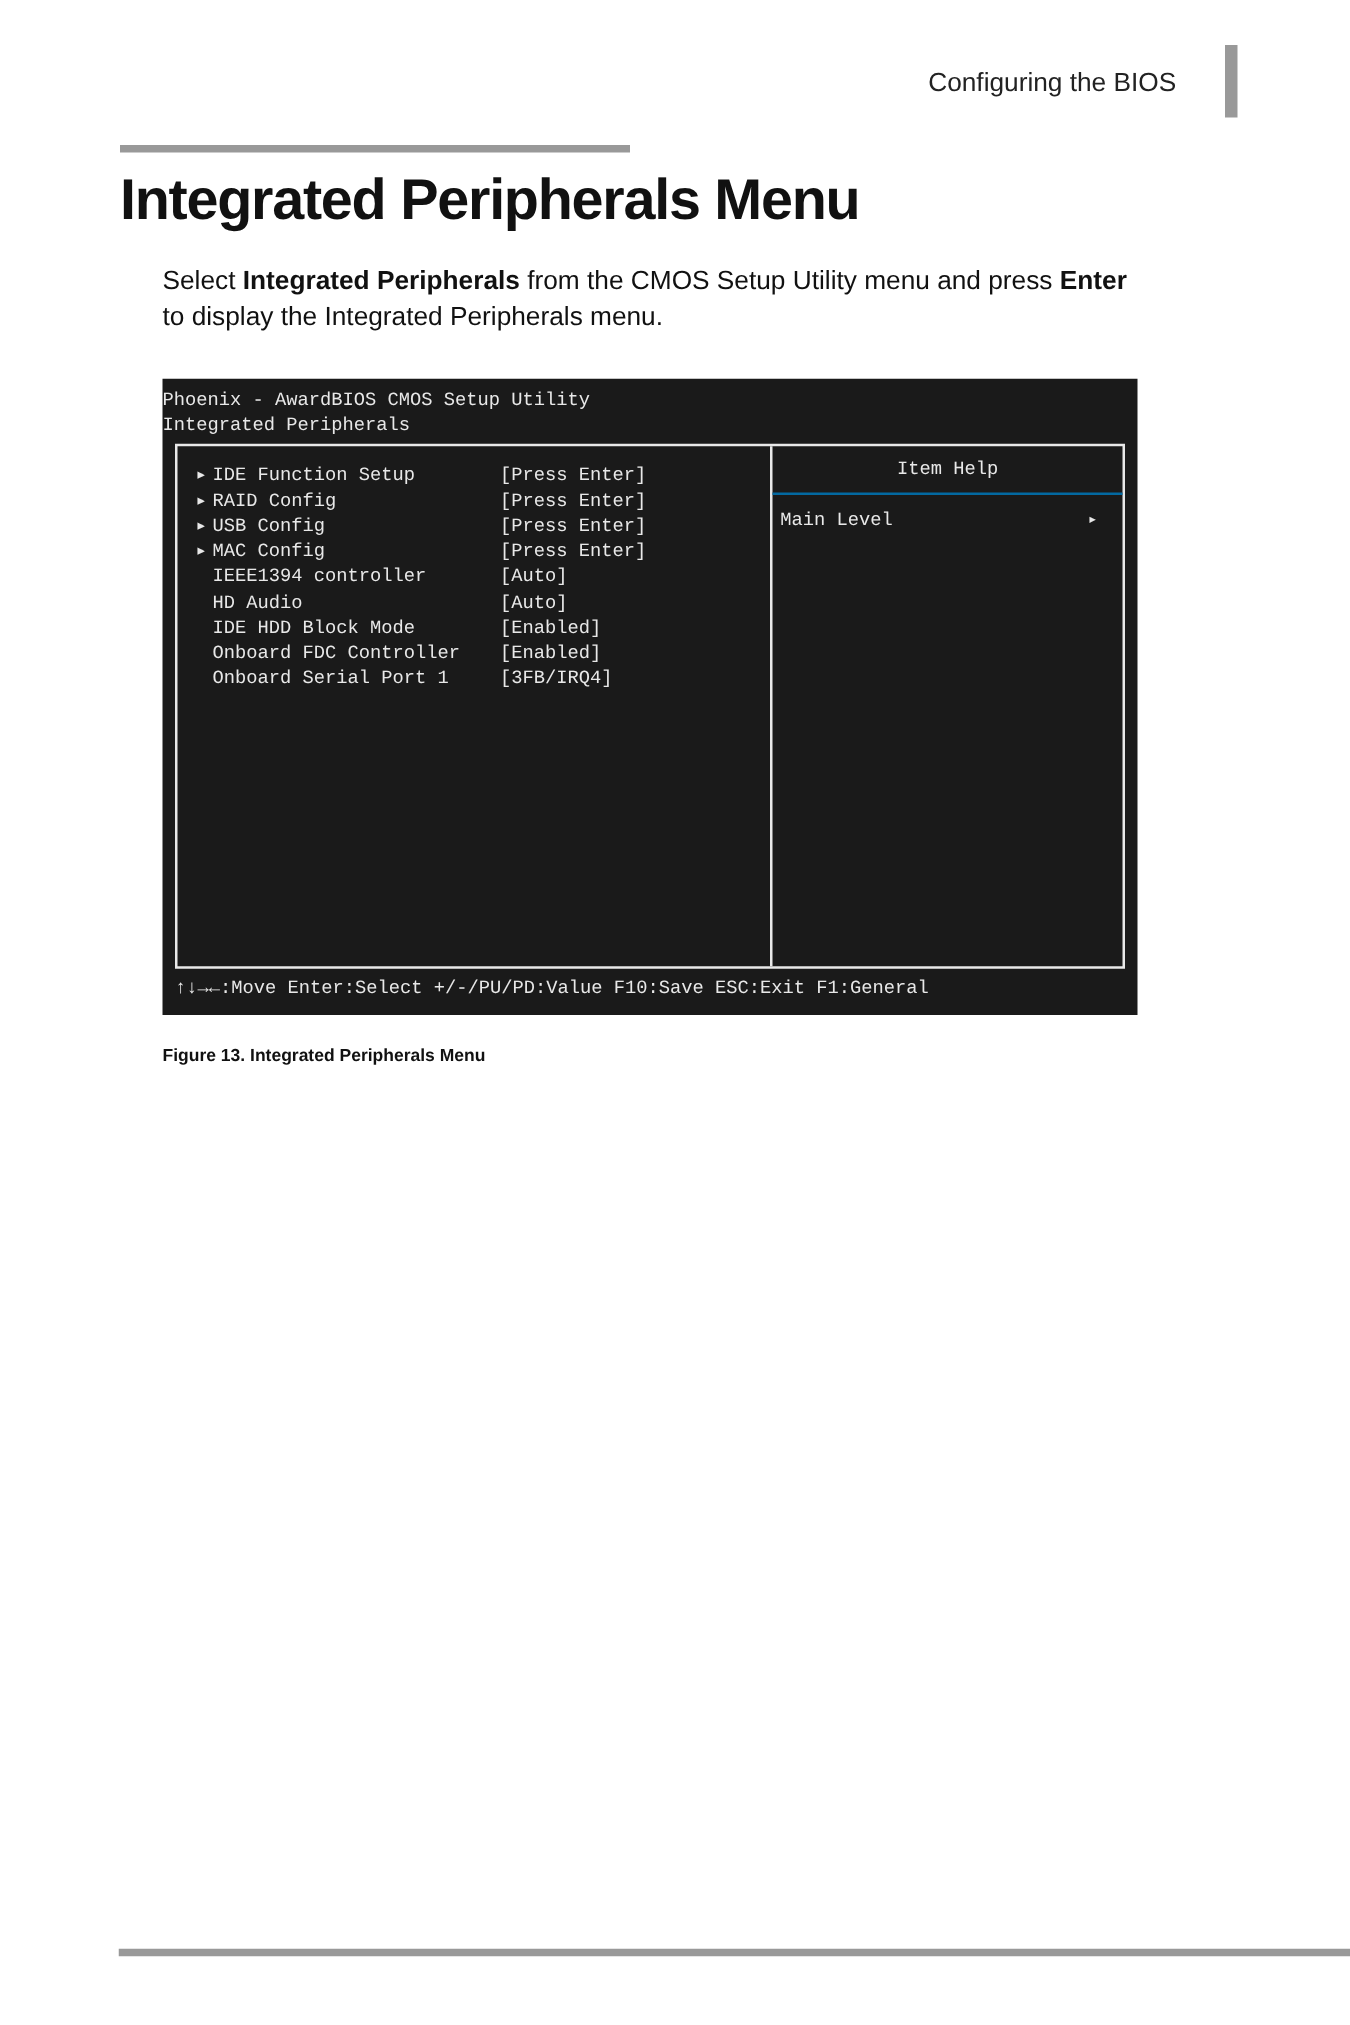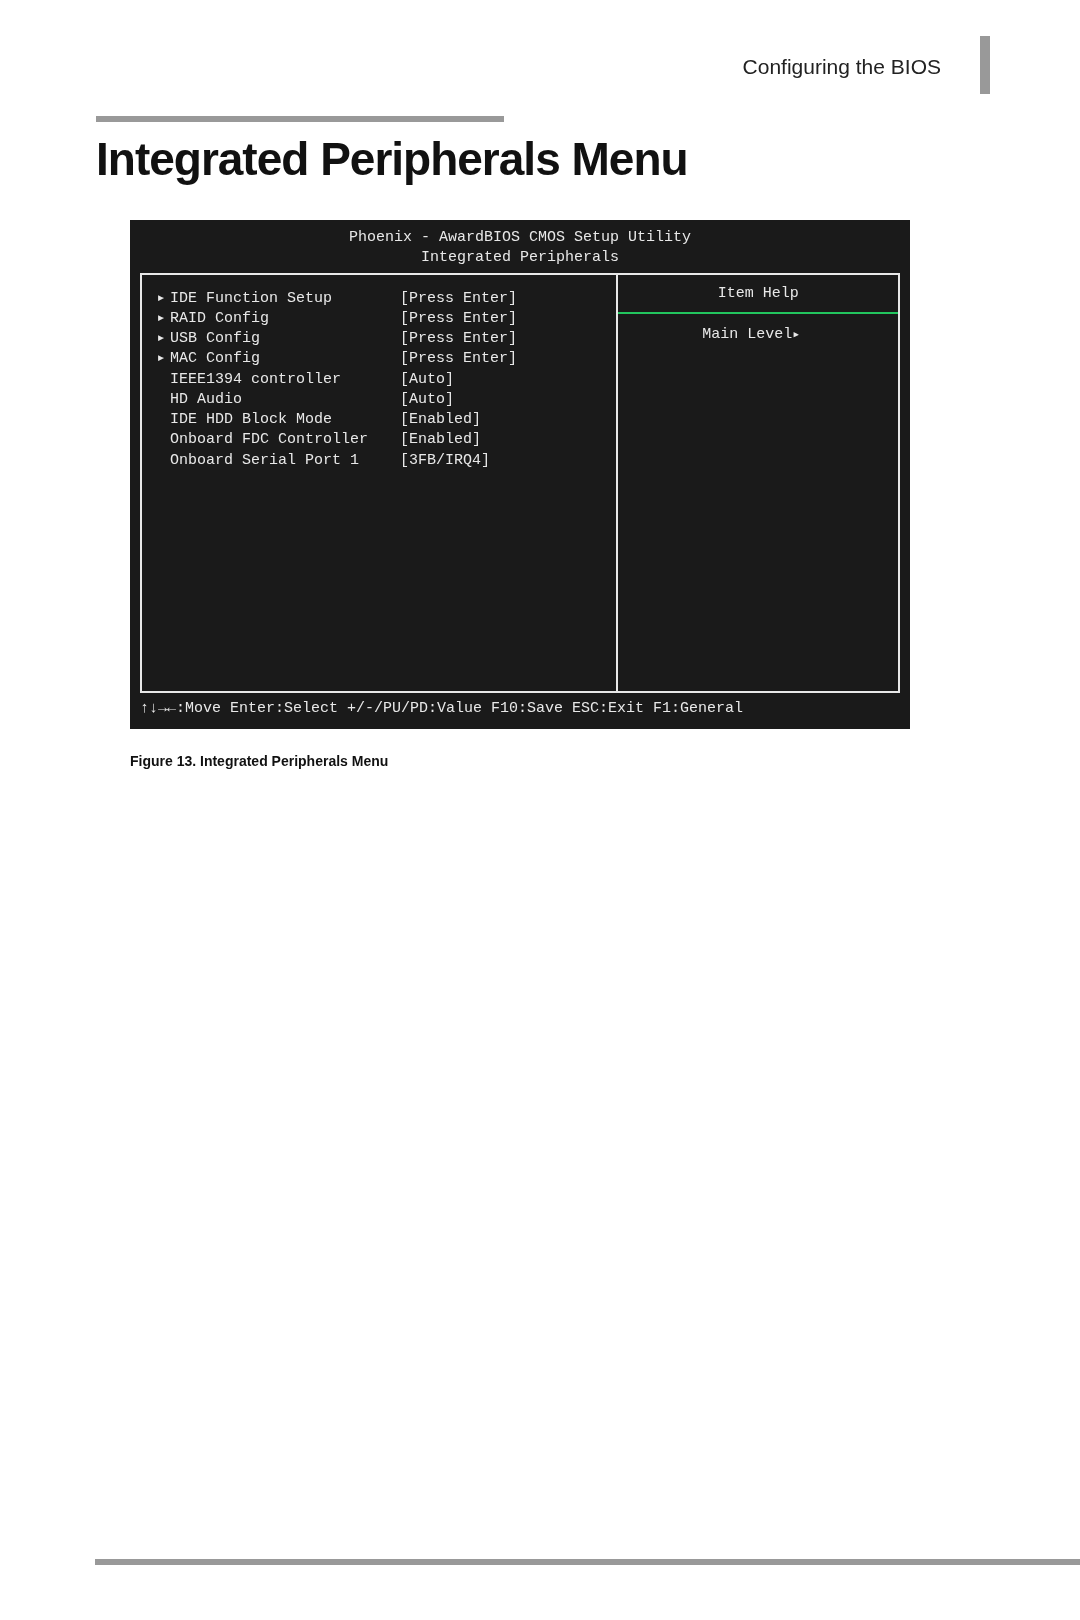--- a/index.html
+++ b/index.html
@@ -61,21 +61,20 @@
       margin-left: 34px;
       margin-top: 34px;
       width: 780px;
       background: #1a1a1a;
       color: #e8e8e8;
       font-family: "Courier New", monospace;
       font-size: 15px;
       padding: 6px 0 10px 0;
     }
     .bios-title {
-      text-align: center;
       line-height: 1.35;
       padding: 2px 0 4px 0;
     }
     .bios-frame {
       display: flex;
       border: 2px solid #e8e8e8;
       margin: 0 10px;
       height: 420px;
     }
     .bios-left {
@@ -92,27 +91,27 @@
       text-align: center;
     }
     .bios-label {
       flex: 0 0 230px;
     }
     .bios-right {
       flex: 1;
     }
     .help-header {
       text-align: center;
-      border-bottom: 2px solid #22c55e;
+      border-bottom: 2px solid #0369a1;
       padding: 10px 0;
     }
     .help-body {
-      padding: 12px 30px;
-      display: flex;
-      justify-content: center;
+      padding: 12px 6px;
+      display: flex;
+      justify-content: space-between;
     }
     .help-caret {
       font-size: 13px;
       padding-right: 14px;
     }
     .bios-footer {
       text-align: left;
       padding: 6px 26px 0 10px;
       line-height: 1.35;
       font-size: 15px;
@@ -149,20 +148,23 @@
 <body>
 
 <div class="page-header">
   <span class="page-header-text">Configuring the BIOS</span>
   <span class="page-header-bar"></span>
 </div>
 
 <div class="section">
   <div class="section-rule"></div>
   <h1 class="section-title">Integrated Peripherals Menu</h1>
+  <p class="body-text">
+    <span>Select </span><b>Integrated Peripherals</b><span> from the CMOS Setup Utility menu and press </span><b>Enter</b><span> to display the Integrated Peripherals menu.</span>
+  </p>
 
   <div class="bios-shot">
     <div class="bios-title">
       <div>Phoenix - AwardBIOS CMOS Setup Utility</div>
       <div>Integrated Peripherals</div>
     </div>
     <div class="bios-frame">
       <div class="bios-left">
         <div class="bios-row">
             <span class="bios-caret">▸</span>

